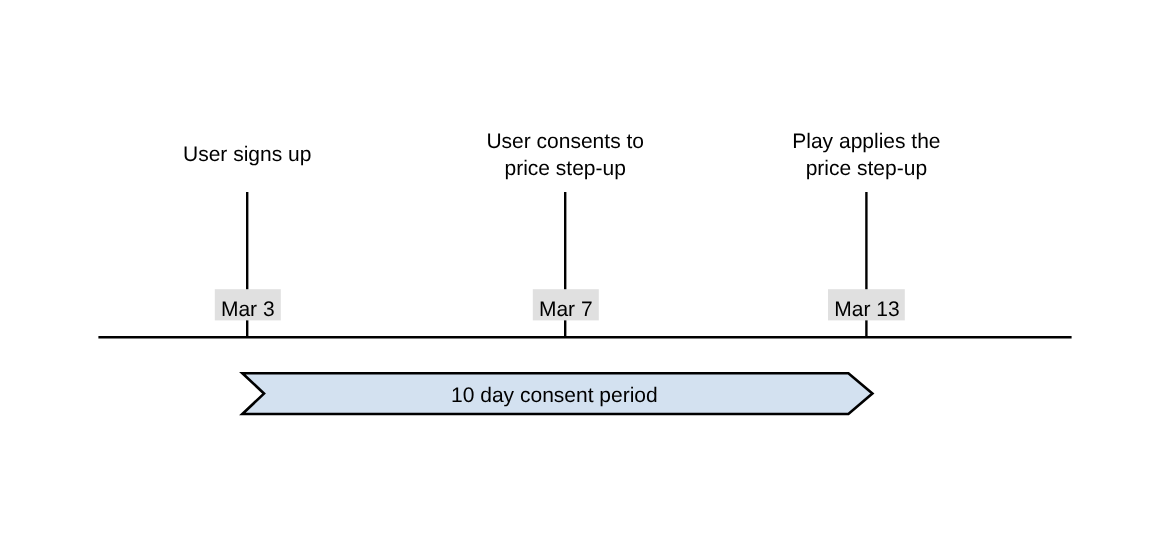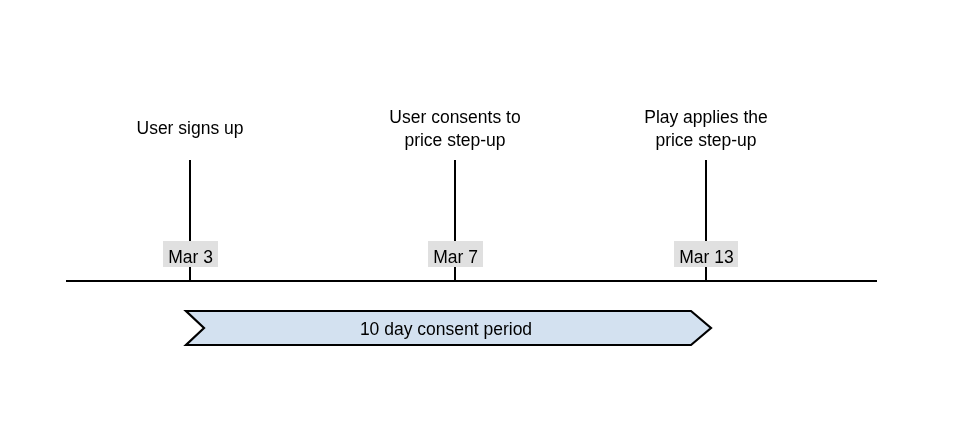--- a/index.html
+++ b/index.html
@@ -11,20 +11,21 @@
   body {
     font-family: "Liberation Sans", sans-serif;
     -webkit-font-smoothing: antialiased;
   }
   #diagram-root {
     position: relative;
     width: 922px;
     height: 446px;
     background: #ffffff;
     overflow: hidden;
+    margin-left: 16px;
   }
   #timeline-svg {
     position: absolute;
     left: 0;
     top: 0;
     width: 958px;
     height: 446px;
     display: block;
   }
   .event-label {

